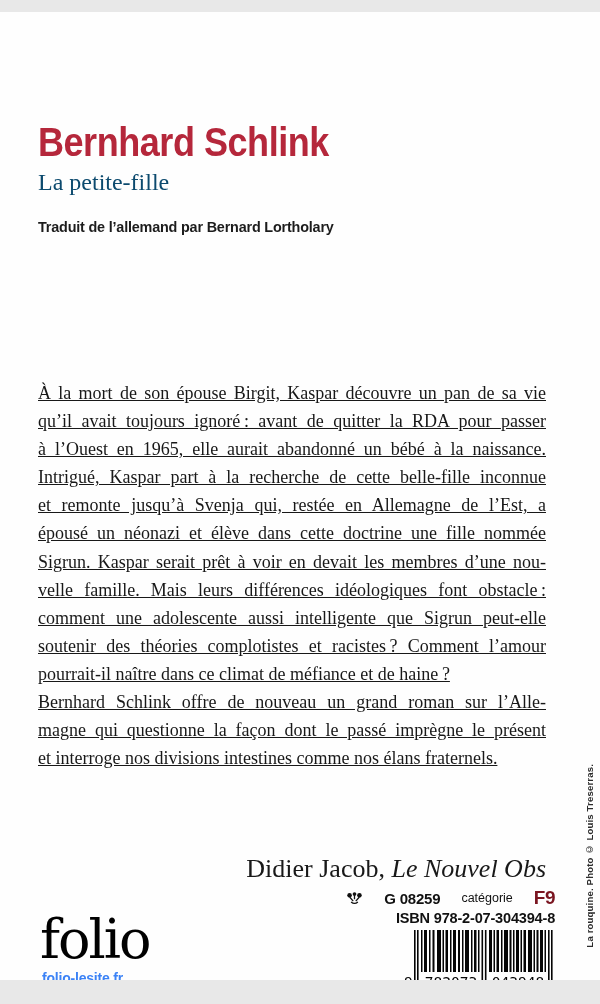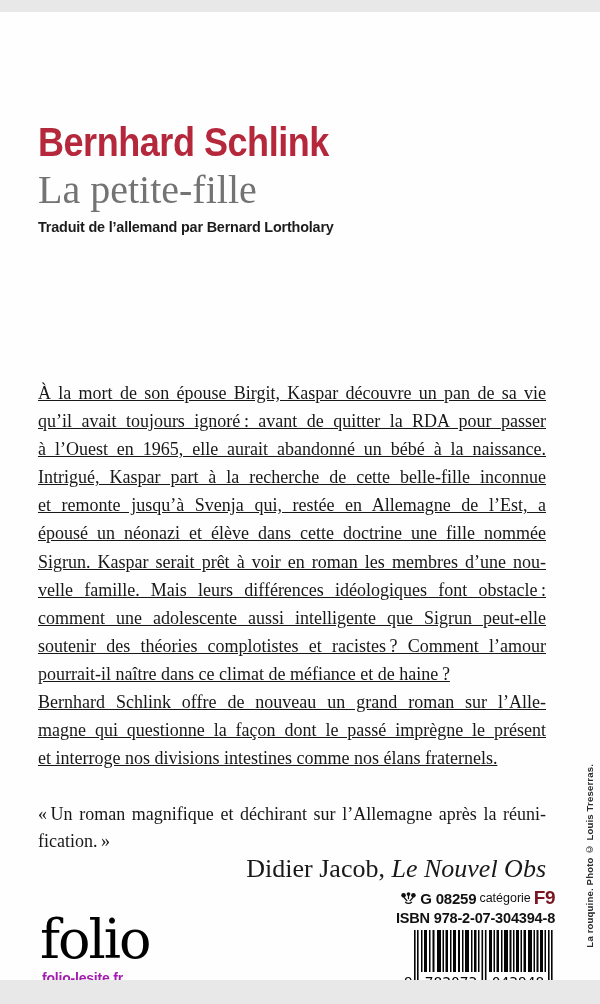--- a/index.html
+++ b/index.html
@@ -11,21 +11,21 @@
   
   .author {
     position:absolute; left:38px; top:110px;
     font-family:"Liberation Sans", sans-serif; font-weight:bold;
     font-size:40px; line-height:1; color:#b5273b;
     transform:scaleX(0.90); transform-origin:0 50%;
     letter-spacing:-0.5px; white-space:nowrap;
   }
   .title {
     position:absolute; left:38px; top:158px;
-    font-size:40px; line-height:1; color:#737373; white-space:nowrap;
+    font-size:24px; line-height:1; color:#0c4a6e; white-space:nowrap;
   }
   .translator {
     position:absolute; left:38px; top:206px;
     font-family:"Liberation Sans", sans-serif; font-weight:bold;
     font-size:15px; letter-spacing:-0.2px; color:#1c1c1c; white-space:nowrap;
     transform:scaleX(0.96); transform-origin:0 50%;
   }
   
   .textblock {
     position:absolute; left:38px; width:508px;
@@ -41,21 +41,21 @@
   .synopsis .line:last-child { text-align-last:left; }
   
   .attribution {
     position:absolute; right:54px; top:842px;
     font-size:26px; color:#181818; text-align:right; white-space:nowrap;
   }
   .attribution .source { font-style:italic; }
   
   .category-line {
     position:absolute; right:45px; top:876px; height:20px;
-    display:flex; align-items:center; gap:3px;
+    display:flex; align-items:center; gap:21px;
     font-family:"Liberation Sans", sans-serif; color:#111;
   }
   .category-line .code { font-weight:bold; font-size:15px; letter-spacing:-0.2px; }
   .category-line .label { font-size:12.5px; }
   .category-line .value { font-weight:bold; font-size:19px; color:#7a1520; letter-spacing:-0.5px; }
   .isbn {
     position:absolute; right:45px; top:897px;
     font-family:"Liberation Sans", sans-serif; font-weight:bold;
     font-size:15px; letter-spacing:-0.2px; color:#111;
     transform:scaleX(0.97); transform-origin:100% 50%;
@@ -68,21 +68,21 @@
   }
   
   .folio-logo {
     position:absolute; left:40px; top:901px;
     font-family:"DejaVu Serif", serif; font-size:54px; line-height:1;
     letter-spacing:-2px; color:#000000;
   }
   .site {
     position:absolute; left:42px; top:958px;
     font-family:"Liberation Sans", sans-serif; font-weight:bold;
-    font-size:14px; letter-spacing:-0.2px; color:#a21caf;
+    font-size:14px; letter-spacing:-0.2px; color:#3b82f6;
   }
   
   .photo-credit {
     position:absolute; right:5px; bottom:32px;
     writing-mode:vertical-rl; transform:rotate(180deg);
     font-family:"Liberation Sans", sans-serif; font-weight:bold;
     font-size:9.5px; letter-spacing:0.2px; color:#2b2b2b; white-space:nowrap;
   }
   .fleuron { display:block; }
 </style>
@@ -96,34 +96,30 @@
   <div class="translator">Traduit de l’allemand par Bernard Lortholary</div>
 
 
   <div class="textblock synopsis">
       <div class="line">À la mort de son épouse Birgit, Kaspar découvre un pan de sa vie</div>
       <div class="line">qu’il avait toujours ignoré : avant de quitter la RDA pour passer</div>
       <div class="line">à l’Ouest en 1965, elle aurait abandonné un bébé à la naissance.</div>
       <div class="line">Intrigué, Kaspar part à la recherche de cette belle-fille inconnue</div>
       <div class="line">et remonte jusqu’à Svenja qui, restée en Allemagne de l’Est, a</div>
       <div class="line">épousé un néonazi et élève dans cette doctrine une fille nommée</div>
-      <div class="line">Sigrun. Kaspar serait prêt à voir en roman les membres d’une nou-</div>
+      <div class="line">Sigrun. Kaspar serait prêt à voir en devait les membres d’une nou-</div>
       <div class="line">velle famille. Mais leurs différences idéologiques font obstacle :</div>
       <div class="line">comment une adolescente aussi intelligente que Sigrun peut-elle</div>
       <div class="line">soutenir des théories complotistes et racistes ? Comment l’amour</div>
       <div class="line">pourrait-il naître dans ce climat de méfiance et de haine ?</div>
       <div class="line">Bernhard Schlink offre de nouveau un grand roman sur l’Alle-</div>
       <div class="line">magne qui questionne la façon dont le passé imprègne le présent</div>
       <div class="line">et interroge nos divisions intestines comme nos élans fraternels.</div>
     </div>
 
-  <div class="textblock review">
-      <div class="line">« Un roman magnifique et déchirant sur l’Allemagne après la réuni-</div>
-      <div class="line">fication. »</div>
-    </div>
 
   <div class="attribution"><span>Didier Jacob, </span><span class="source">Le Nouvel Obs</span></div>
 
   <div class="category-line">
     <span>
       <svg class="fleuron" width="17" height="15" viewBox="0 0 20 17">
         <g fill="#111" stroke="#111">
           <circle cx="4.2" cy="4.8" r="2.7" stroke="none"></circle>
           <circle cx="15.8" cy="4.8" r="2.7" stroke="none"></circle>
           <circle cx="10" cy="3.2" r="2.2" stroke="none"></circle>

